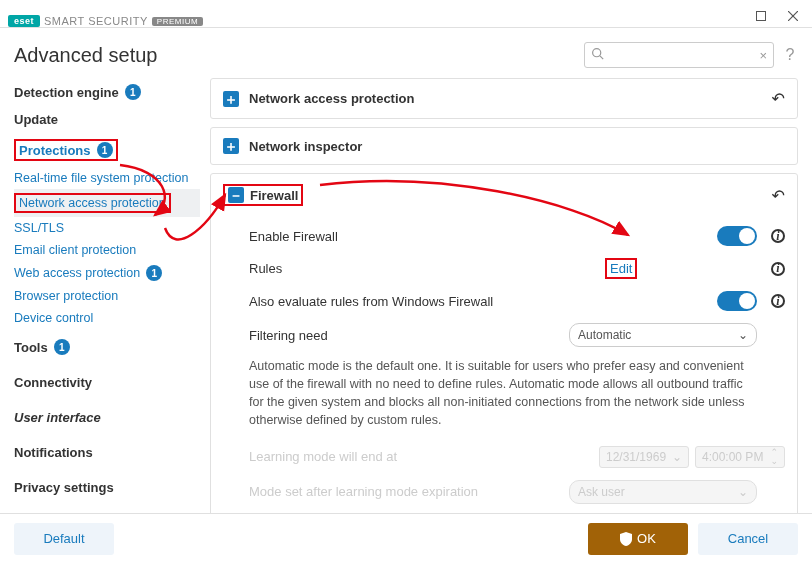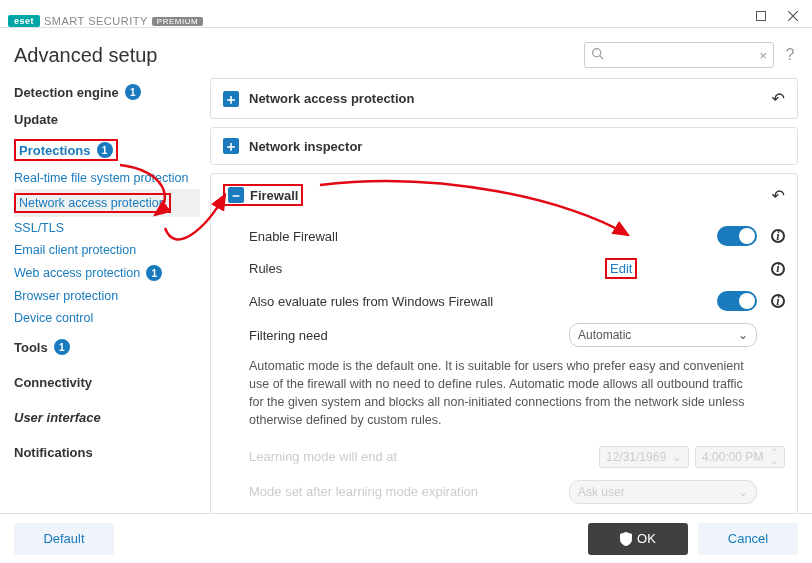--- a/index.html
+++ b/index.html
@@ -53,21 +53,21 @@
   .select-box { width: 188px; height: 24px; border: 1px solid #ccc; border-radius: 10px; display: flex; align-items:center; justify-content:space-between; padding: 0 8px; font-size: 12px; background:#fff; cursor: pointer; color:#555; }
   .desc-text { padding: 4px 26px 10px 26px; font-size: 12.5px; color: #555; line-height: 1.45; }
   .row.disabled .row-label, .row.disabled .select-box, .row.disabled .edit-link { color: #ccc; }
   .row.disabled .select-box { background: #f5f5f5; border-color:#e0e0e0; }
 
   
   .footer { position: absolute; bottom: 0; left: 0; right: 0; height: 50px; border-top: 1px solid #e0e0e0; display: flex; align-items: center; justify-content: space-between; padding: 0 14px; background: #fff; }
   .footer-left, .footer-right { display: flex; gap: 10px; }
   .btn { min-width: 100px; height: 32px; border-radius: 3px; border: none; font-size: 13px; display: flex; align-items: center; justify-content: center; cursor: pointer; gap: 5px; }
   .btn-default { background: #eef4fa; color: #197bbd; }
-  .btn-primary { background: #404040; color: #fff; }
+  .btn-primary { background: #a16207; color: #fff; }
   .btn-secondary { background: #eef4fa; color: #197bbd; }
 
   
   .annotation-layer { position:absolute; top:0; left:0; width:812px; height:563px; pointer-events:none; }
 
   .disabled-mini { width: 90px; height: 22px; border: 1px solid #e0e0e0; border-radius:3px; background:#f5f5f5; display:flex; align-items:center; justify-content:space-between; padding:0 6px; color:#ccc; font-size:12px;}
 </style>
 </head>
 <body>
 
@@ -156,20 +156,23 @@
     </div>
     <div class="side-item bold" style="margin-top:8px;">
       <span>Connectivity</span>
     </div>
     <div class="side-item bold" style="margin-top:8px;font-style:italic;">
       <span>User interface</span>
     </div>
     <div class="side-item bold" style="margin-top:8px;">
       <span>Notifications</span>
     </div>
+    <div class="side-item bold" style="margin-top:8px;">
+      <span>Privacy settings</span>
+    </div>
   </div>
 
   <div class="content">
 
     <div class="section-card">
       <div class="section-header">
         <div class="section-header-left">
           <span class="expand-icon">＋</span>
           <span class="section-title">Network access protection</span>
         </div>

